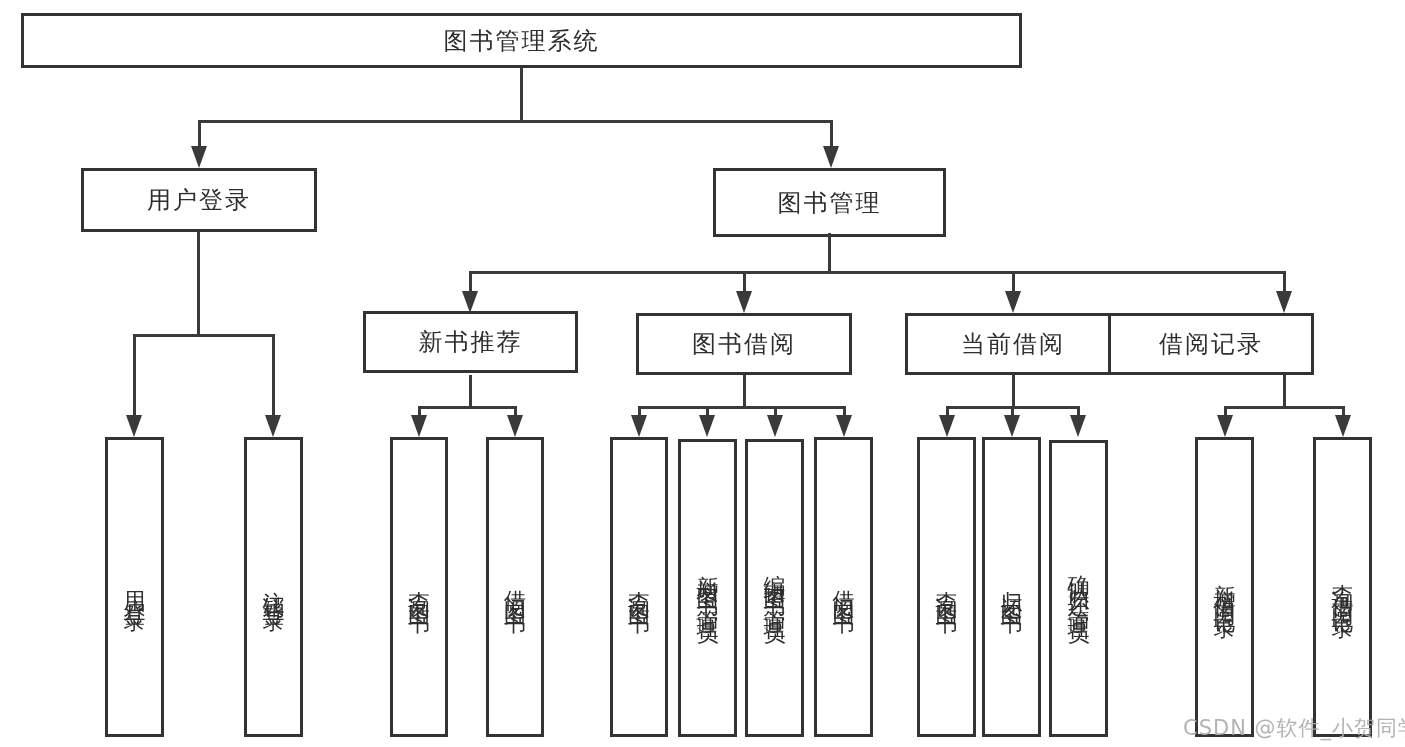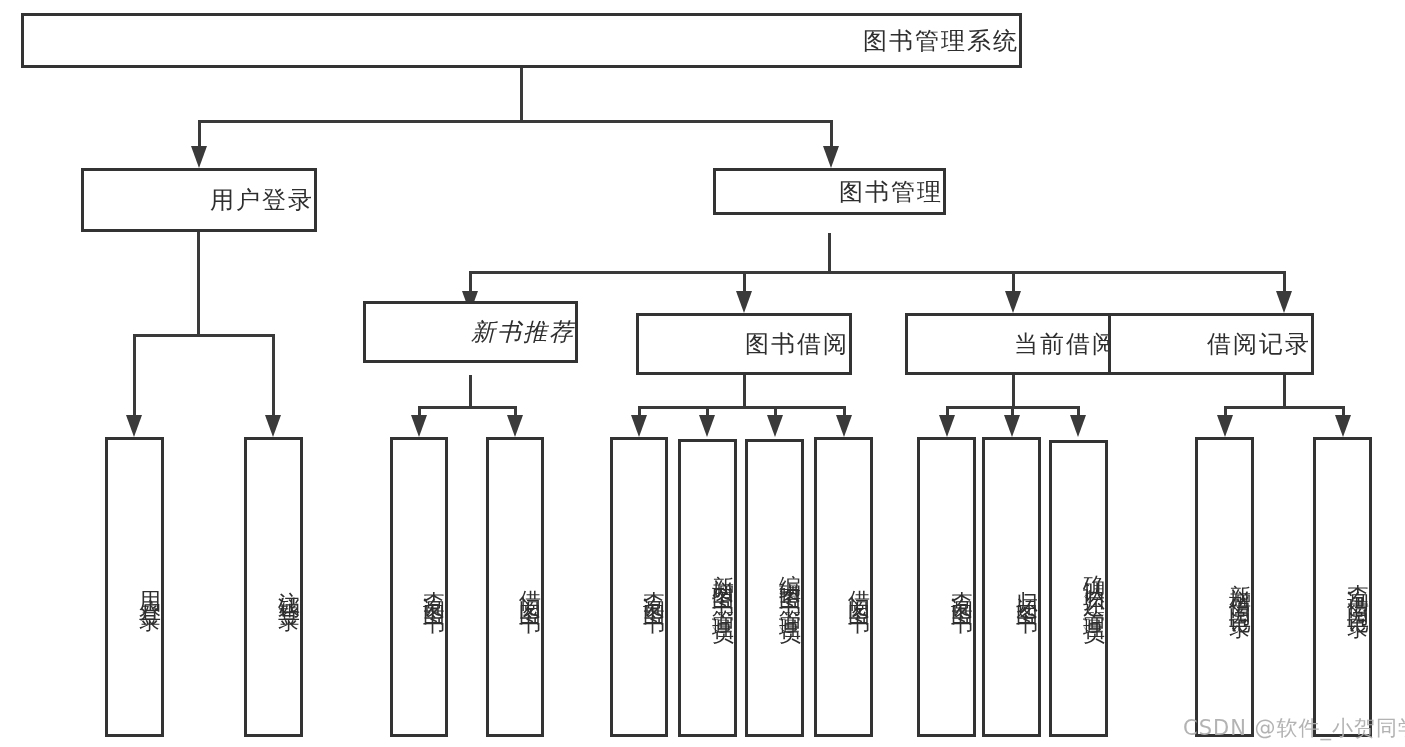--- a/index.html
+++ b/index.html
@@ -4,21 +4,21 @@
 <style>
   html,body { margin:0; padding:0; background:#ffffff; }
   #canvas {
     position:relative; width:1405px; height:747px; background:#ffffff;
     font-family:"DejaVu Sans","Liberation Sans",sans-serif;
     overflow:hidden;
   }
   .box {
     position:absolute; box-sizing:border-box;
     border:3px solid #333333; background:#ffffff;
-    display:flex; align-items:center; justify-content:flex-end;
+    display:flex; align-items:center; justify-content:center;
     color:#2e2e2e;
   }
   .hnode { font-size:24px; letter-spacing:2px; white-space:nowrap; }
   .vnode { font-size:22px; }
   .vnode .vtext {
     writing-mode:vertical-rl; text-orientation:mixed;
     letter-spacing:7px; line-height:1; white-space:nowrap;
   }
   .vline { position:absolute; width:3px; background:#3a3a3a; }
   .hline { position:absolute; height:3px; background:#3a3a3a; }
@@ -45,21 +45,21 @@
   <div class="vline" style="left:520px; top:68px; height:53px;"></div>
   <div class="hline" style="left:198px; top:120px; width:634px;"></div>
   <div class="vline" style="left:198px; top:120px; height:28px;"></div>
   <div class="ahead" style="left:191px; top:146px;"></div>
   <div class="vline" style="left:830px; top:120px; height:28px;"></div>
   <div class="ahead" style="left:823px; top:146px;"></div>
 
   <div class="box hnode" style="left:81px; top:168px; width:236px; height:64px;">
     <span>用户登录</span>
   </div>
-  <div class="box hnode" style="left:713px; top:168px; width:233px; height:47px;">
+  <div class="box hnode" style="left:713px; top:168px; width:233px; height:69px;">
     <span>图书管理</span>
   </div>
 
   <div class="vline" style="left:197px; top:232px; height:104px;"></div>
   <div class="hline" style="left:133px; top:334px; width:142px;"></div>
   <div class="vline" style="left:133px; top:334px; height:81px;"></div>
   <div class="ahead" style="left:126px; top:415px;"></div>
   <div class="vline" style="left:272px; top:334px; height:81px;"></div>
   <div class="ahead" style="left:265px; top:415px;"></div>
 
@@ -67,21 +67,21 @@
   <div class="hline" style="left:469px; top:271px; width:816px;"></div>
   <div class="vline" style="left:469px; top:271px; height:20px;"></div>
   <div class="ahead" style="left:462px; top:291px;"></div>
   <div class="vline" style="left:743px; top:271px; height:20px;"></div>
   <div class="ahead" style="left:736px; top:291px;"></div>
   <div class="vline" style="left:1012px; top:271px; height:20px;"></div>
   <div class="ahead" style="left:1005px; top:291px;"></div>
   <div class="vline" style="left:1283px; top:271px; height:20px;"></div>
   <div class="ahead" style="left:1276px; top:291px;"></div>
 
-  <div class="box hnode" style="left:363px; top:301px; width:215px; height:62px;font-style:italic;">
+  <div class="box hnode" style="left:363px; top:311px; width:215px; height:62px;">
     <span>新书推荐</span>
   </div>
   <div class="box hnode" style="left:905px; top:313px; width:216px; height:62px;">
     <span>当前借阅</span>
   </div>
   <div class="box hnode" style="left:636px; top:313px; width:216px; height:62px;">
     <span>图书借阅</span>
   </div>
   <div class="box hnode" style="left:1108px; top:313px; width:206px; height:62px;">
     <span>借阅记录</span>

